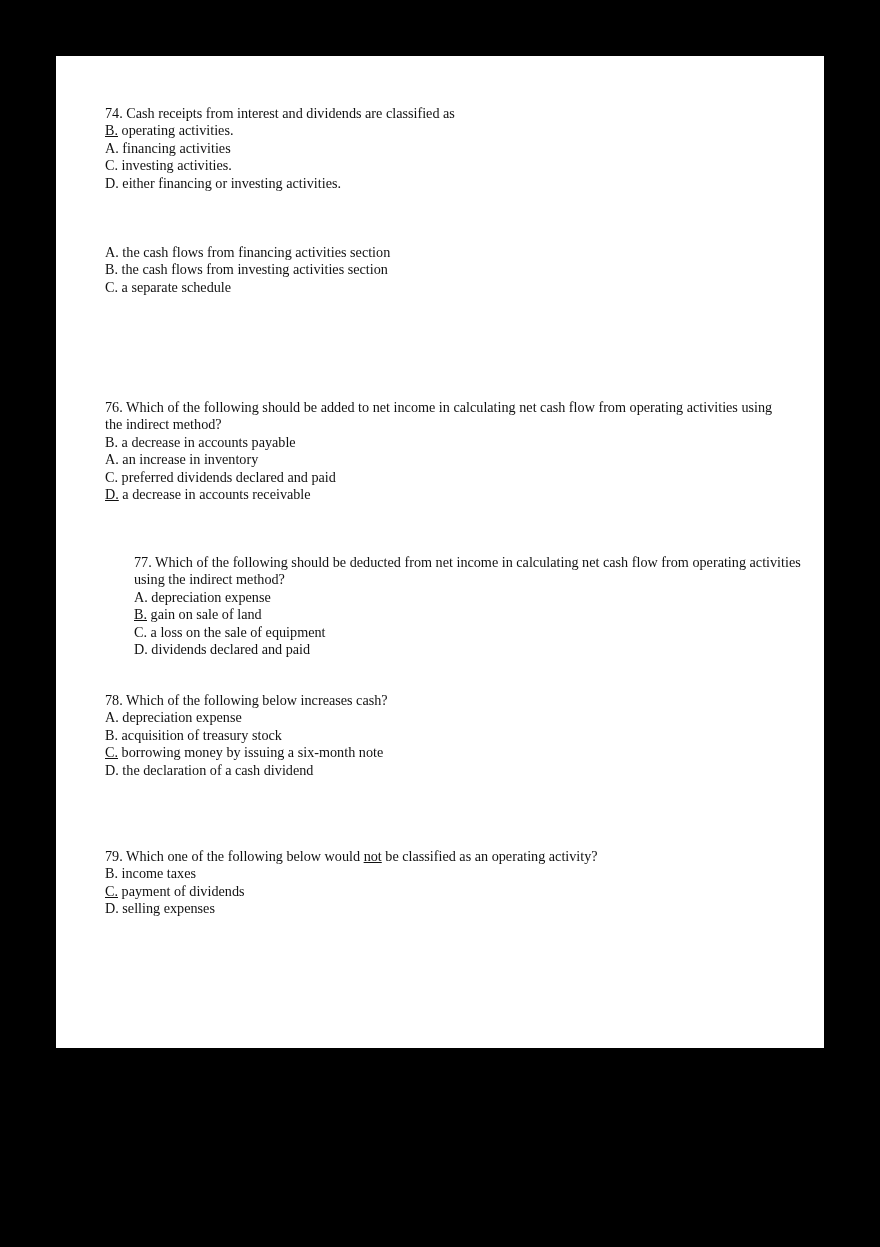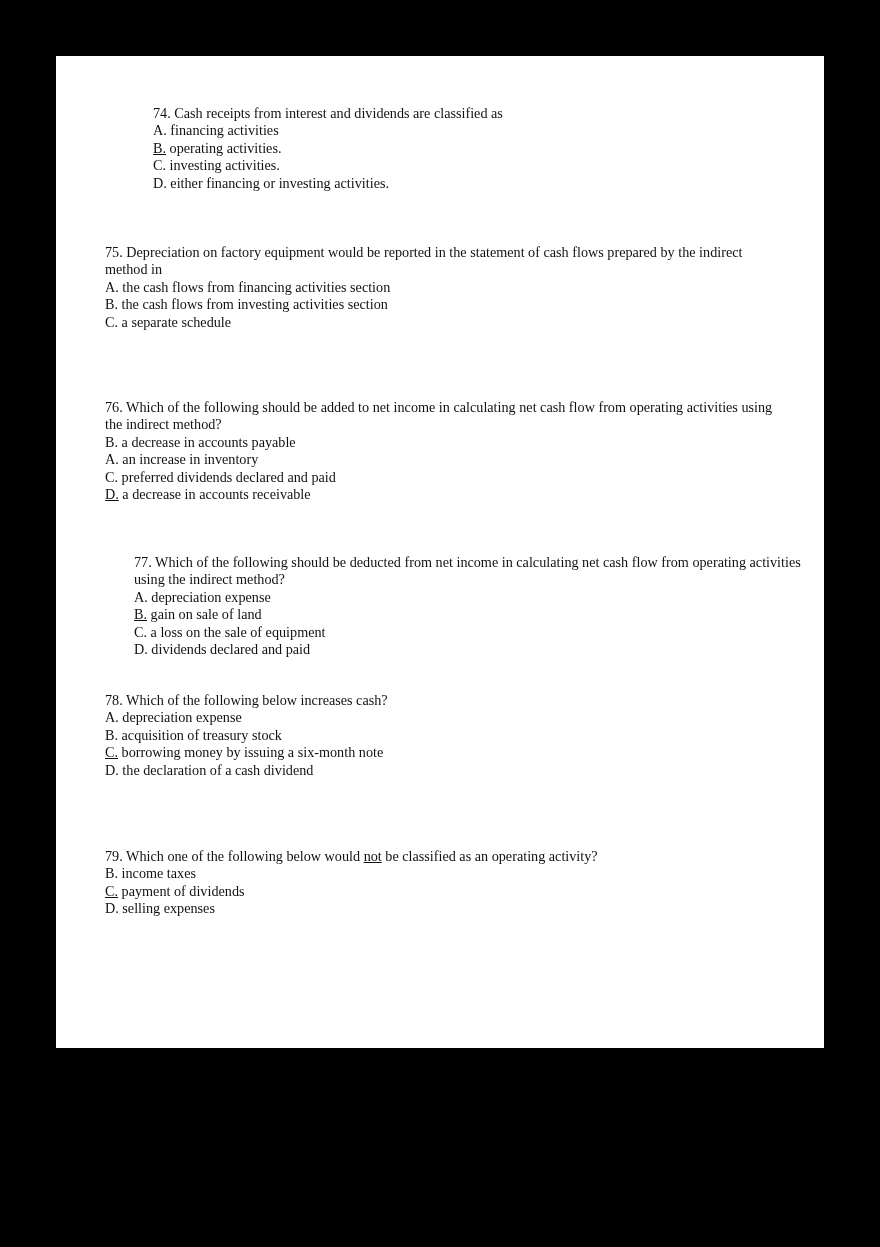--- a/index.html
+++ b/index.html
@@ -41,30 +41,29 @@
     .emph {
       text-decoration: underline;
       margin-top: 24px;
     }
   </style>
 </head>
 <body>
 
 <div class="page">
 
-  <div class="question" style="top:49px;margin-left:48px;">
+  <div class="question" style="top:49px;">
     <p class="stem"><span>74.</span> <span>Cash receipts from interest and dividends are classified as</span></p>
+    <p class="option"><span class="letter answer">B.</span> <span>operating activities.</span></p>
     <p class="option"><span class="letter">A.</span> <span>financing activities</span></p>
-    <p class="option"><span class="letter answer">B.</span> <span>operating activities.</span></p>
     <p class="option"><span class="letter">C.</span> <span>investing activities.</span></p>
     <p class="option"><span class="letter">D.</span> <span>either financing or investing activities.</span></p>
   </div>
 
   <div class="question" style="top:188px;">
-    <p class="stem"><span>75.</span> <span>Depreciation on factory equipment would be reported in the statement of cash flows prepared by the indirect method in</span></p>
     <p class="option"><span class="letter">A.</span> <span>the cash flows from financing activities section</span></p>
     <p class="option"><span class="letter">B.</span> <span>the cash flows from investing activities section</span></p>
     <p class="option"><span class="letter">C.</span> <span>a separate schedule</span></p>
   </div>
 
   <div class="question" style="top:343px;">
     <p class="stem"><span>76.</span> <span>Which of the following should be added to net income in calculating net cash flow from operating activities using the indirect method?</span></p>
     <p class="option"><span class="letter">B.</span> <span>a decrease in accounts payable</span></p>
     <p class="option"><span class="letter">A.</span> <span>an increase in inventory</span></p>
     <p class="option"><span class="letter">C.</span> <span>preferred dividends declared and paid</span></p>

